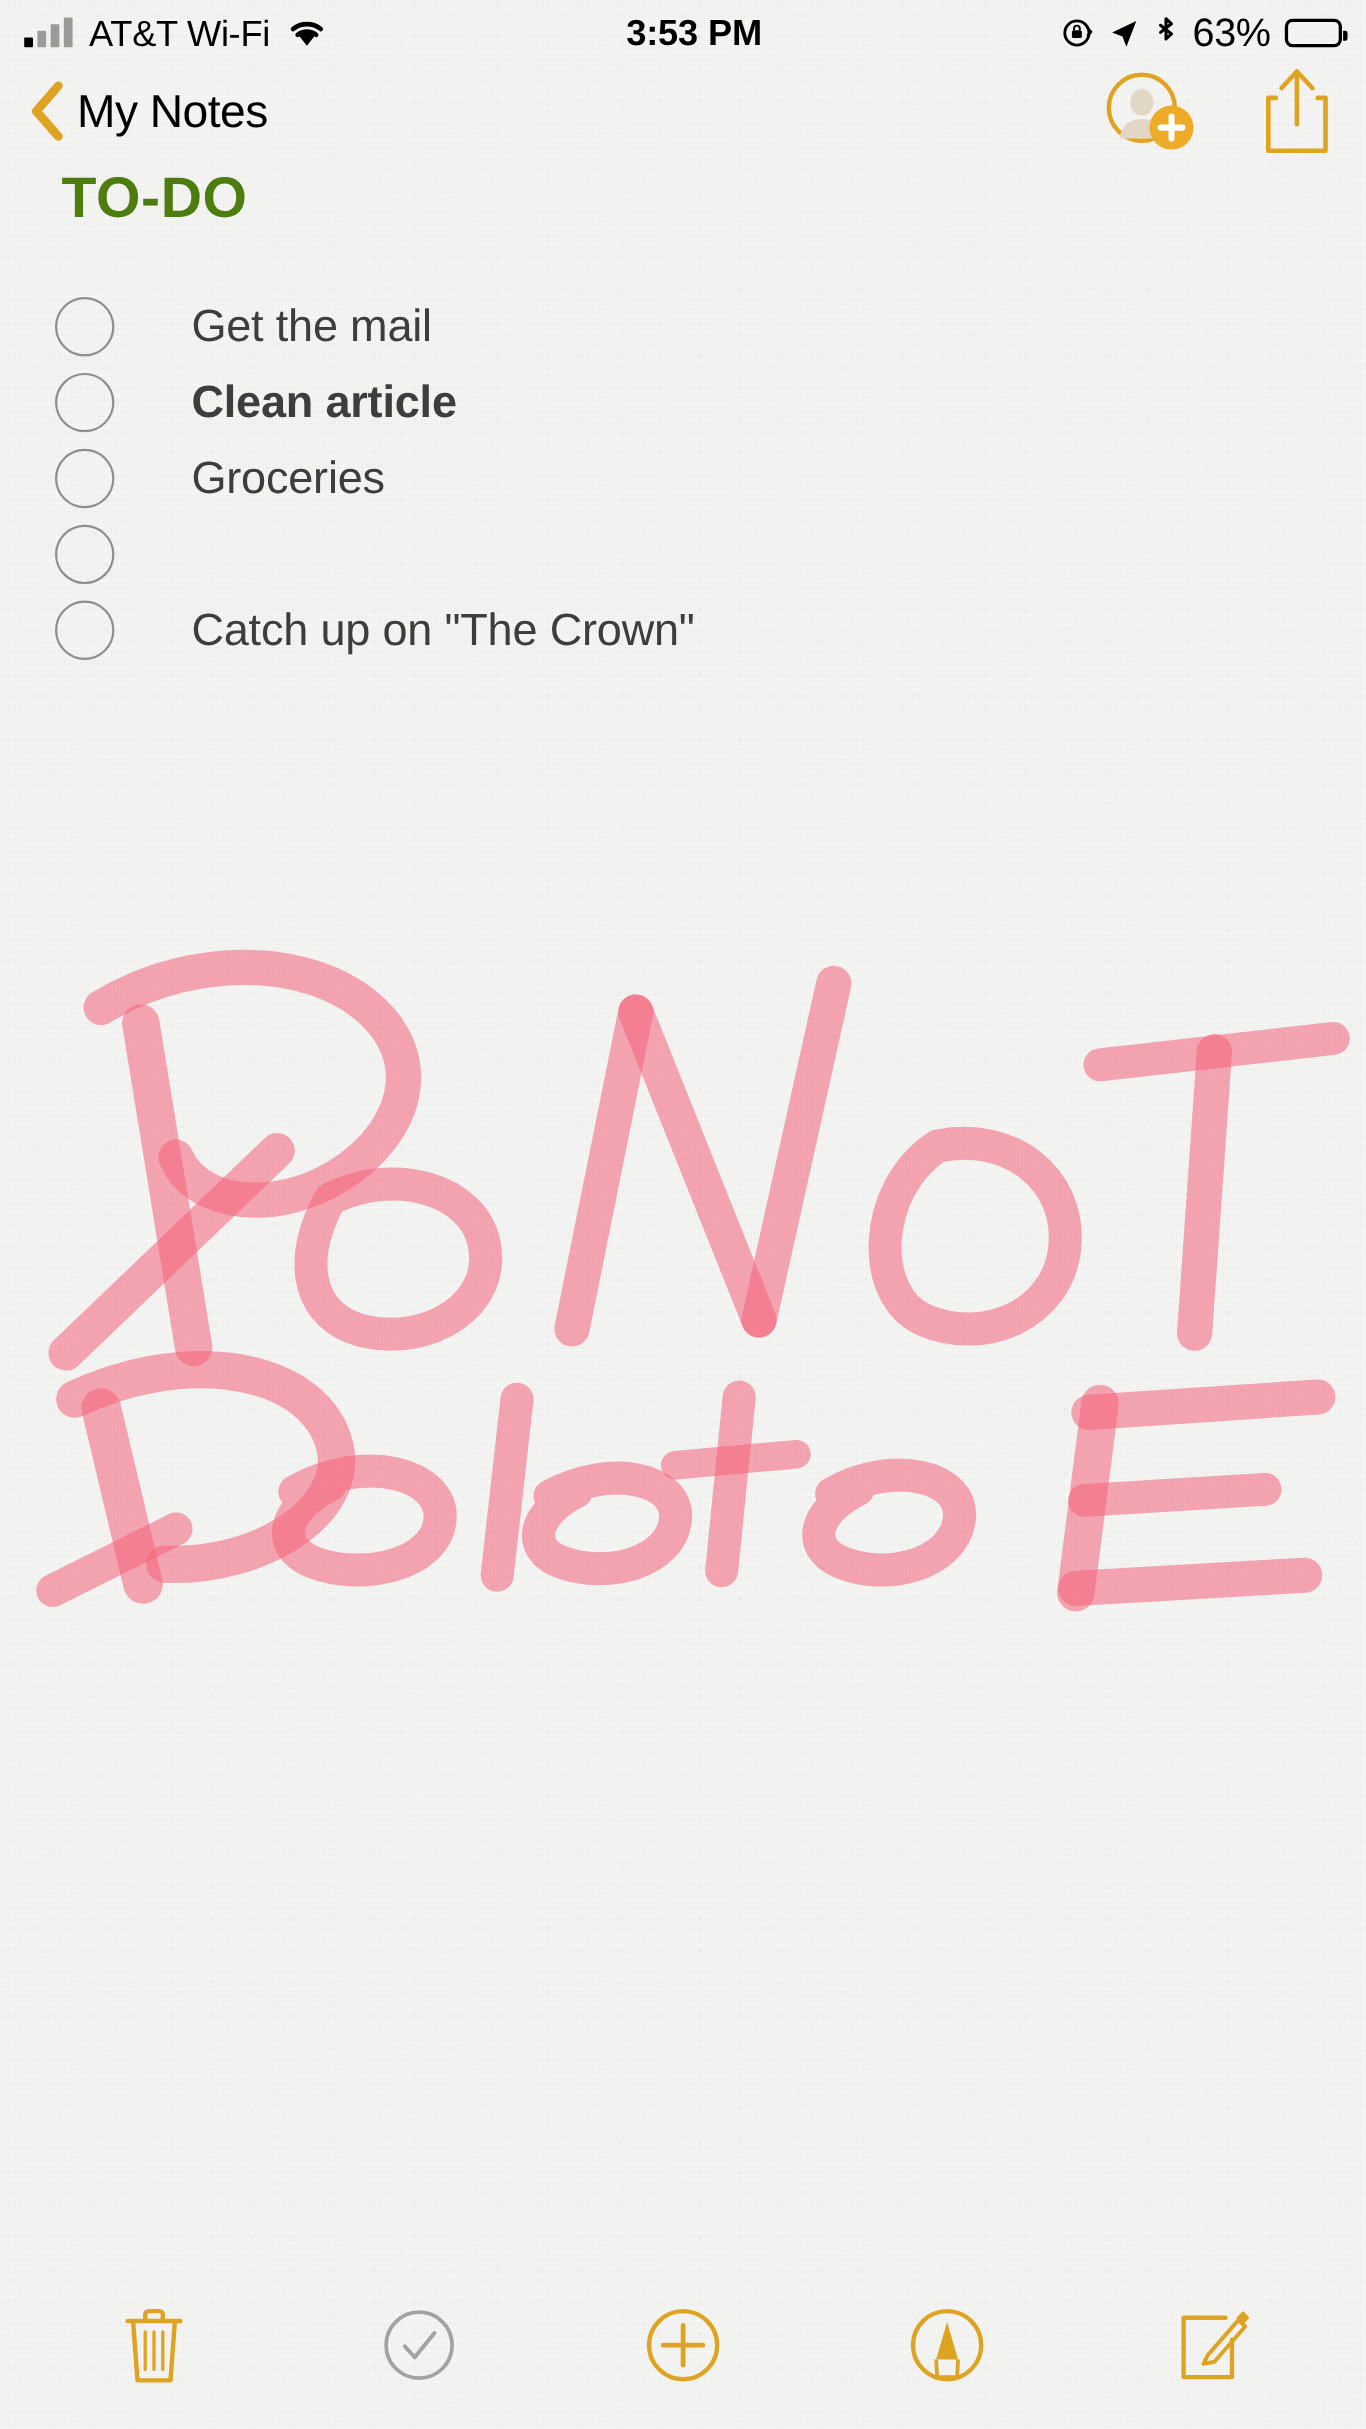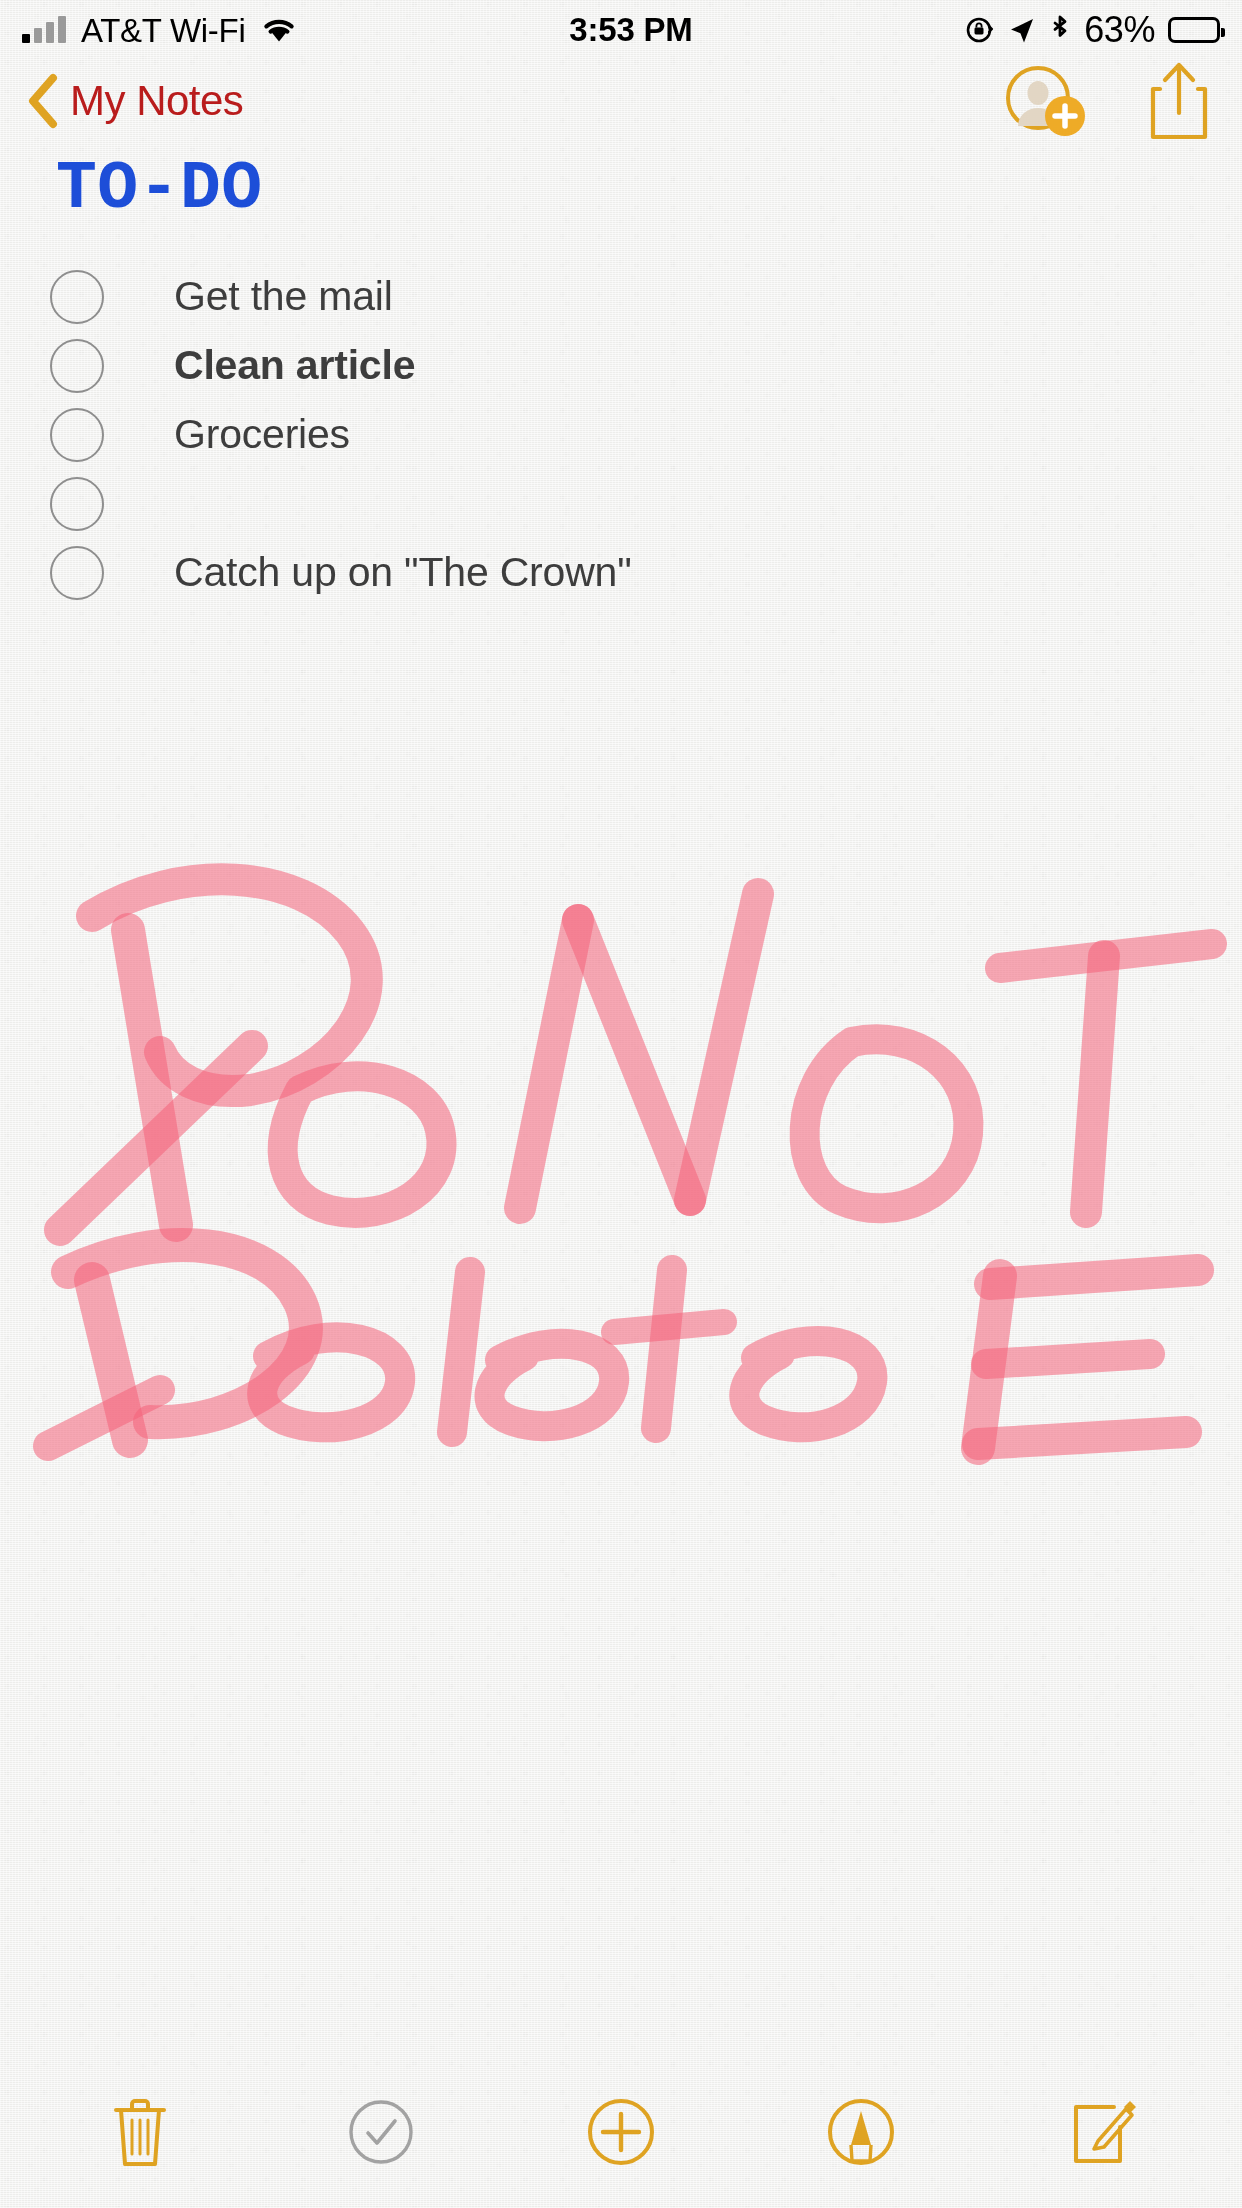--- a/index.html
+++ b/index.html
@@ -120,21 +120,21 @@
     transform: translateY(-50%);
     display: flex;
     align-items: center;
     gap: 10px;
     cursor: pointer;
   }
   #back-chevron { display: block; }
   #back-label {
     font-size: 42px;
     font-weight: 500;
-    color: #b91c1c;
+    color: #000000;
     letter-spacing: -0.5px;
   }
   #nav-actions {
     position: absolute;
     right: 32px; top: 50%;
     transform: translateY(-50%);
     display: flex;
     align-items: center;
     gap: 60px;
   }
@@ -147,25 +147,24 @@
     text-align: center;
     font-size: 26px;
     color: rgba(140,140,140,0.16);
     letter-spacing: 0.2px;
   }
 
   #note-title {
     position: absolute;
     top: 150px;
     left: 56px;
-    font-size: 68px;
+    font-size: 52px;
     font-weight: 700;
-    color: #1d4ed8;
+    color: #4d7c0f;
     letter-spacing: 0.5px;
-    font-family: Liberation Mono, monospace;
   }
 
   #checklist {
     position: absolute;
     top: 262px;
     left: 50px;
     right: 40px;
   }
   .check-row {
     display: flex;

